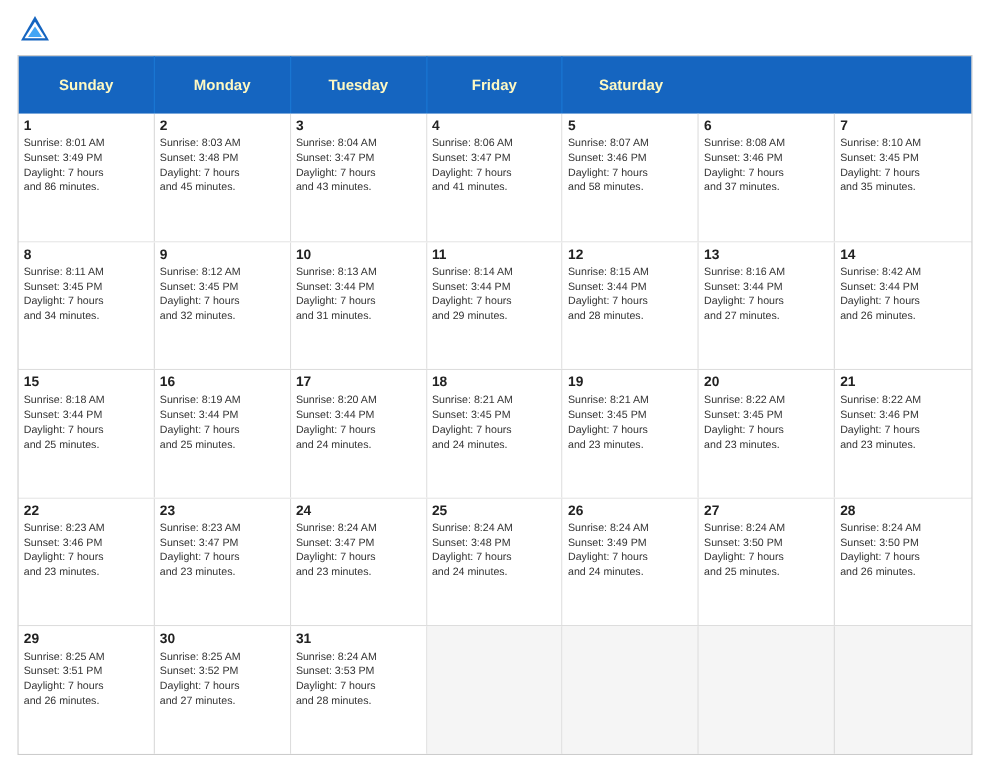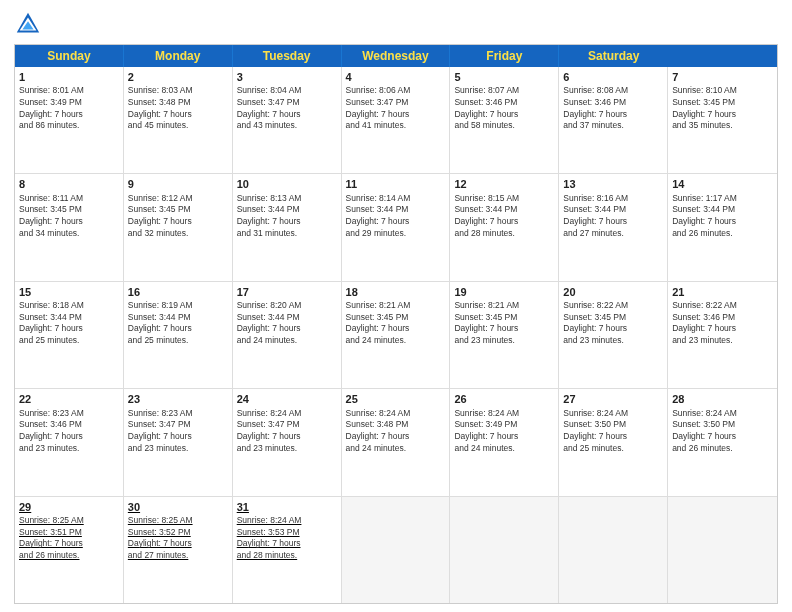--- a/index.html
+++ b/index.html
@@ -57,40 +57,40 @@
       display: flex;
       flex-direction: column;
       border: 1px solid #ccc;
     }
     .cal-header {
       display: grid;
       grid-template-columns: repeat(7, 1fr);
       background: #1565c0;
     }
     .cal-header-cell {
-      color: #fde047;
+      color: #fef9c3;
       font-size: 12px;
       font-weight: bold;
-      padding: 4px 5px;
+      padding: 16px 5px;
       text-align: center;
       border-right: 1px solid #1976d2;
     }
     .cal-header-cell:last-child { border-right: none; }
     .cal-body {
       flex: 1;
       display: flex;
       flex-direction: column;
     }
     .cal-row {
       display: grid;
       grid-template-columns: repeat(7, 1fr);
       flex: 1;
       border-bottom: 1px solid #ddd;
     }
-    .cal-row:last-child { border-bottom: none; text-decoration: underline; }
+    .cal-row:last-child { border-bottom: none; }
     .cal-cell {
       border-right: 1px solid #ddd;
       padding: 3px 4px;
       font-size: 9px;
       color: #333;
       line-height: 1.3;
       background: #fff;
       vertical-align: top;
     }
     .cal-cell:last-child { border-right: none; }
@@ -128,21 +128,20 @@
       <div class="main-title"></div>
       <div class="subtitle"></div>
     </div>
   </div>
 
   <div class="calendar">
     <div class="cal-header" id="cal-header">
         <div class="cal-header-cell">Sunday</div>
         <div class="cal-header-cell">Monday</div>
         <div class="cal-header-cell">Tuesday</div>
-        <div class="cal-header-cell">Wednesday</div>
         <div class="cal-header-cell">Friday</div>
         <div class="cal-header-cell">Saturday</div>
       </div>
     <div class="cal-body" id="cal-body">
         <div class="cal-row">
           <div class="cal-cell">
         <span class="day-num">1</span>
         <span class="cell-text">Sunrise: 8:01 AM</span><br>
         <span class="cell-text">Sunset: 3:49 PM</span><br>
         <span class="cell-text">Daylight: 7 hours</span><br>
@@ -229,21 +228,21 @@
       </div>
           <div class="cal-cell">
         <span class="day-num">13</span>
         <span class="cell-text">Sunrise: 8:16 AM</span><br>
         <span class="cell-text">Sunset: 3:44 PM</span><br>
         <span class="cell-text">Daylight: 7 hours</span><br>
         <span class="cell-text">and 27 minutes.</span>
       </div>
           <div class="cal-cell">
         <span class="day-num">14</span>
-        <span class="cell-text">Sunrise: 1:17 AM</span><br>
+        <span class="cell-text">Sunrise: 8:42 AM</span><br>
         <span class="cell-text">Sunset: 3:44 PM</span><br>
         <span class="cell-text">Daylight: 7 hours</span><br>
         <span class="cell-text">and 26 minutes.</span>
       </div>
         </div>
         <div class="cal-row">
           <div class="cal-cell">
         <span class="day-num">15</span>
         <span class="cell-text">Sunrise: 8:18 AM</span><br>
         <span class="cell-text">Sunset: 3:44 PM</span><br>

